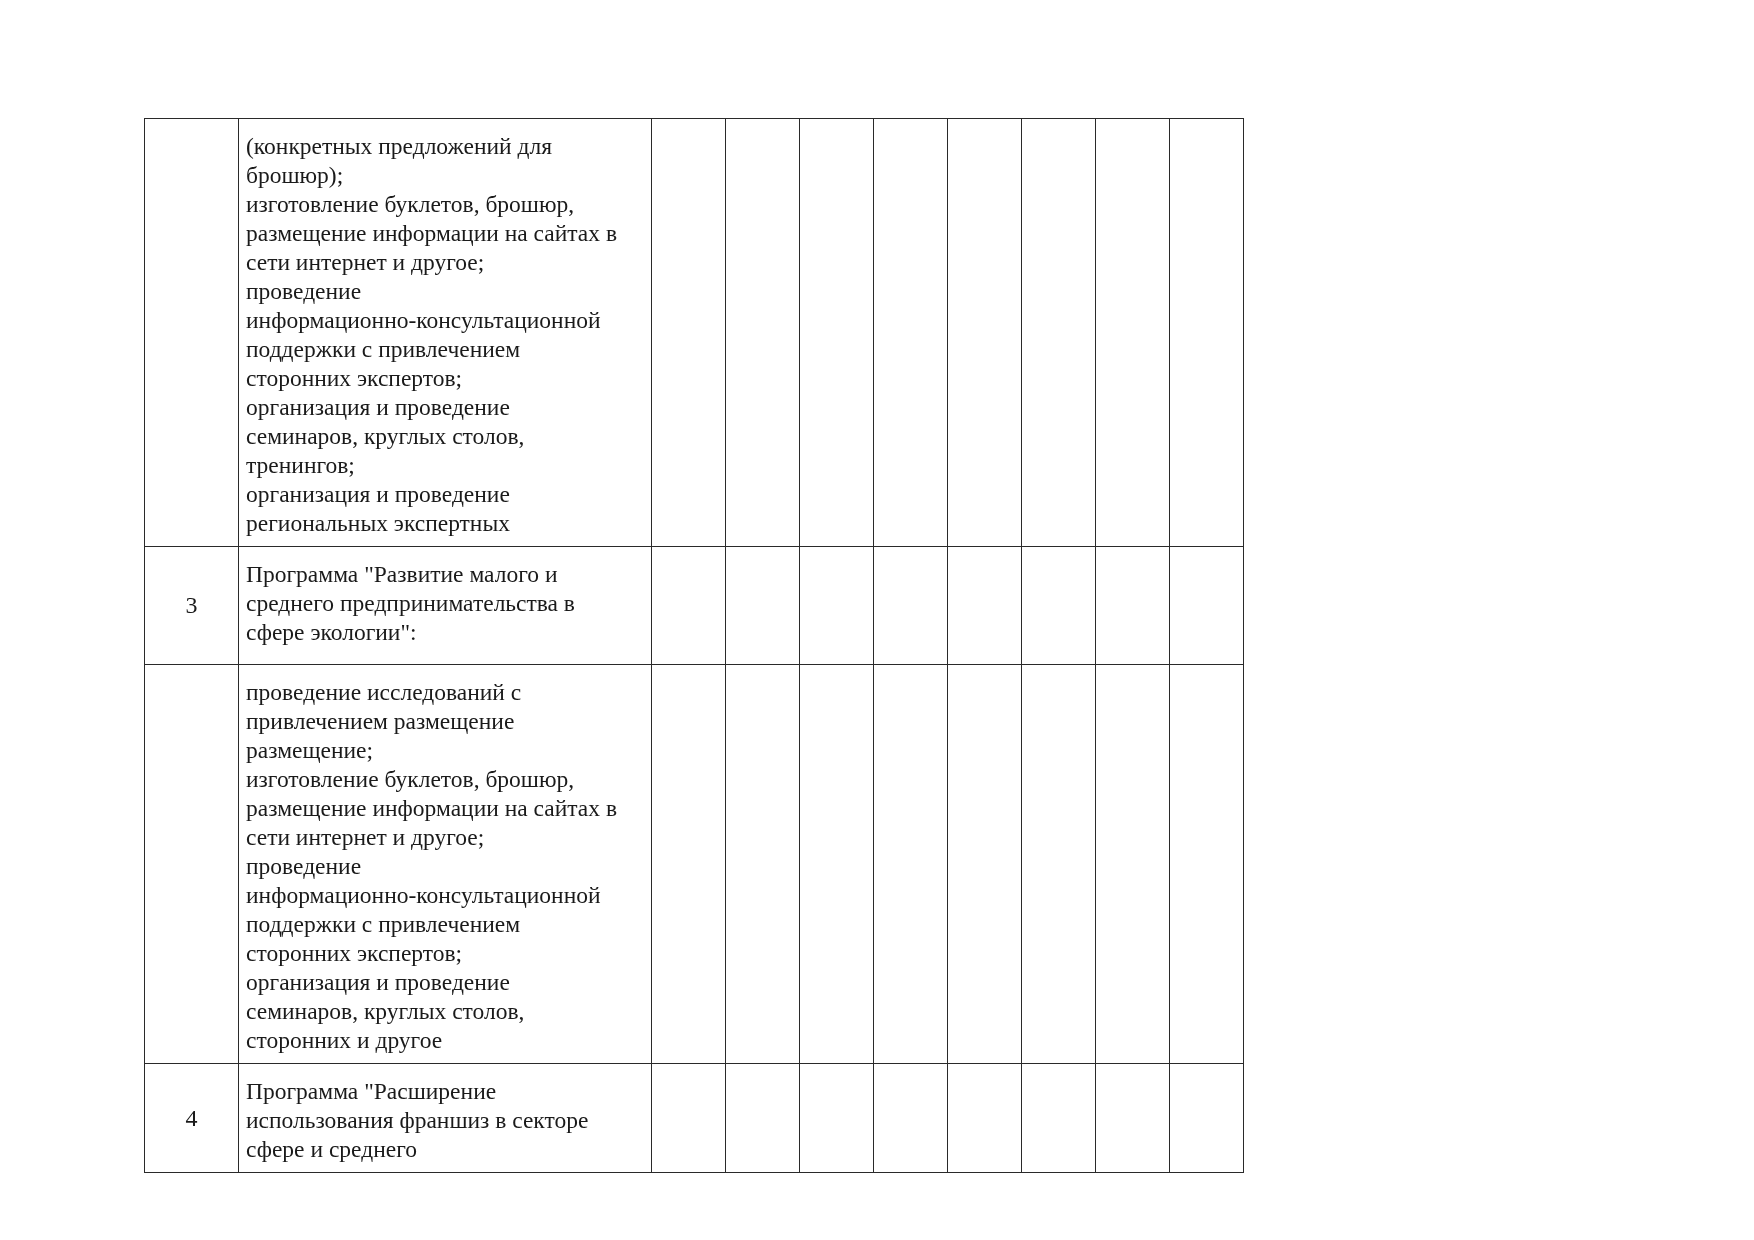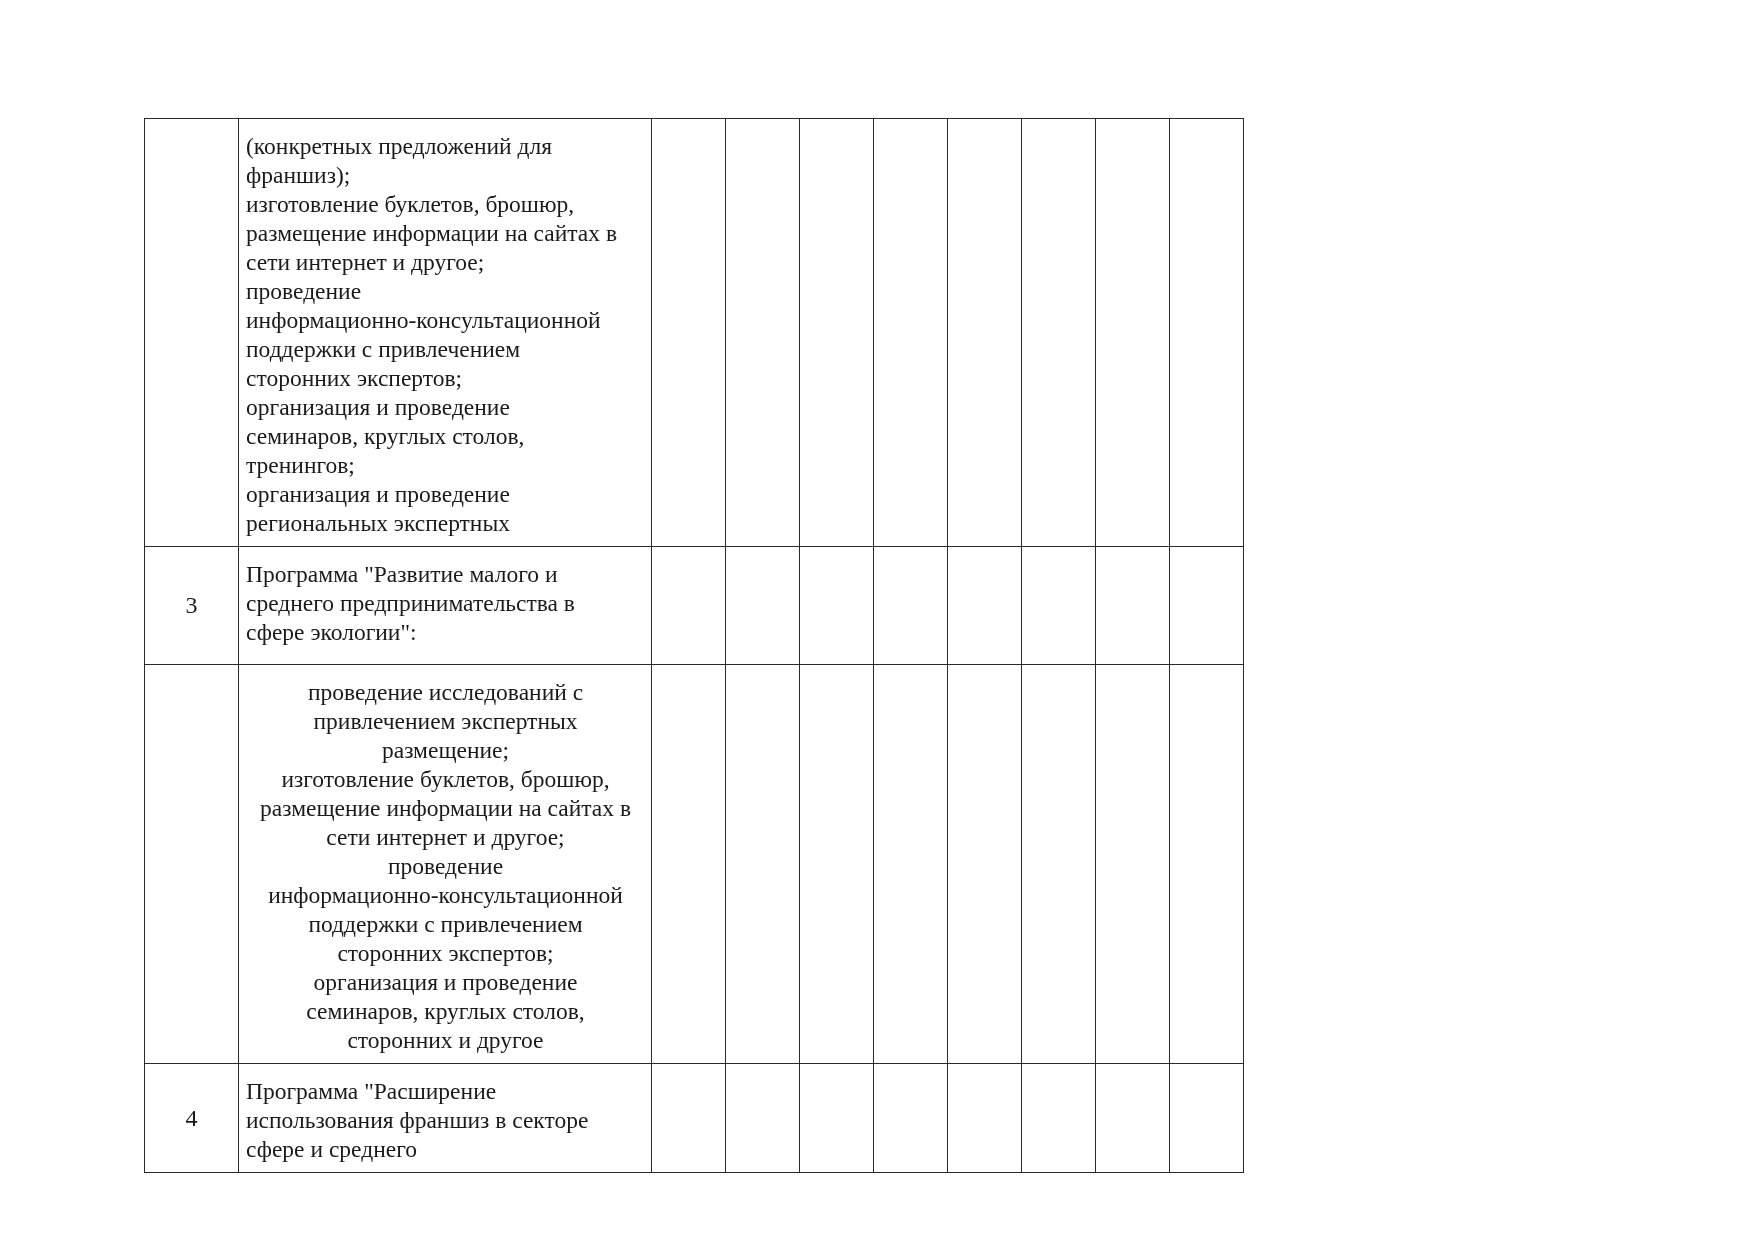--- a/index.html
+++ b/index.html
@@ -44,21 +44,21 @@
     }
     td.text {
       font-size: 23.5px;
       line-height: 29px;
       padding: 13px 6px 8px 7px !important;
       white-space: normal;
     }
     .line { display: block; white-space: nowrap; }
     tr.r1 { height: 425px; }
     tr.r2 { height: 118px; }
-    tr.r3 { height: 386px; text-align: center; }
+    tr.r3 { height: 386px; }
     tr.r4 { height: 109px; }
   </style>
 </head>
 <body>
 
 <div class="page">
   <table class="doc-table">
     <colgroup>
       <col class="c-num">
         <col class="c-text">
@@ -70,21 +70,21 @@
         <col class="c-empty">
         <col class="c-empty">
         <col class="c-empty">
     </colgroup>
     <tbody>
 
       <tr class="r1">
         <td class="num"></td>
         <td class="text">
           <span class="line">(конкретных предложений для</span>
-          <span class="line">франшиз);</span>
+          <span class="line">брошюр);</span>
           <span class="line">изготовление буклетов, брошюр,</span>
           <span class="line">размещение информации на сайтах в</span>
           <span class="line">сети интернет и другое;</span>
           <span class="line">проведение</span>
           <span class="line">информационно-консультационной</span>
           <span class="line">поддержки с привлечением</span>
           <span class="line">сторонних экспертов;</span>
           <span class="line">организация и проведение</span>
           <span class="line">семинаров, круглых столов,</span>
           <span class="line">тренингов;</span>
@@ -115,21 +115,21 @@
         <td></td>
         <td></td>
         <td></td>
         <td></td>
       </tr>
 
       <tr class="r3">
         <td class="num"></td>
         <td class="text">
           <span class="line">проведение исследований с</span>
-          <span class="line">привлечением экспертных</span>
+          <span class="line">привлечением размещение</span>
           <span class="line">размещение;</span>
           <span class="line">изготовление буклетов, брошюр,</span>
           <span class="line">размещение информации на сайтах в</span>
           <span class="line">сети интернет и другое;</span>
           <span class="line">проведение</span>
           <span class="line">информационно-консультационной</span>
           <span class="line">поддержки с привлечением</span>
           <span class="line">сторонних экспертов;</span>
           <span class="line">организация и проведение</span>
           <span class="line">семинаров, круглых столов,</span>

